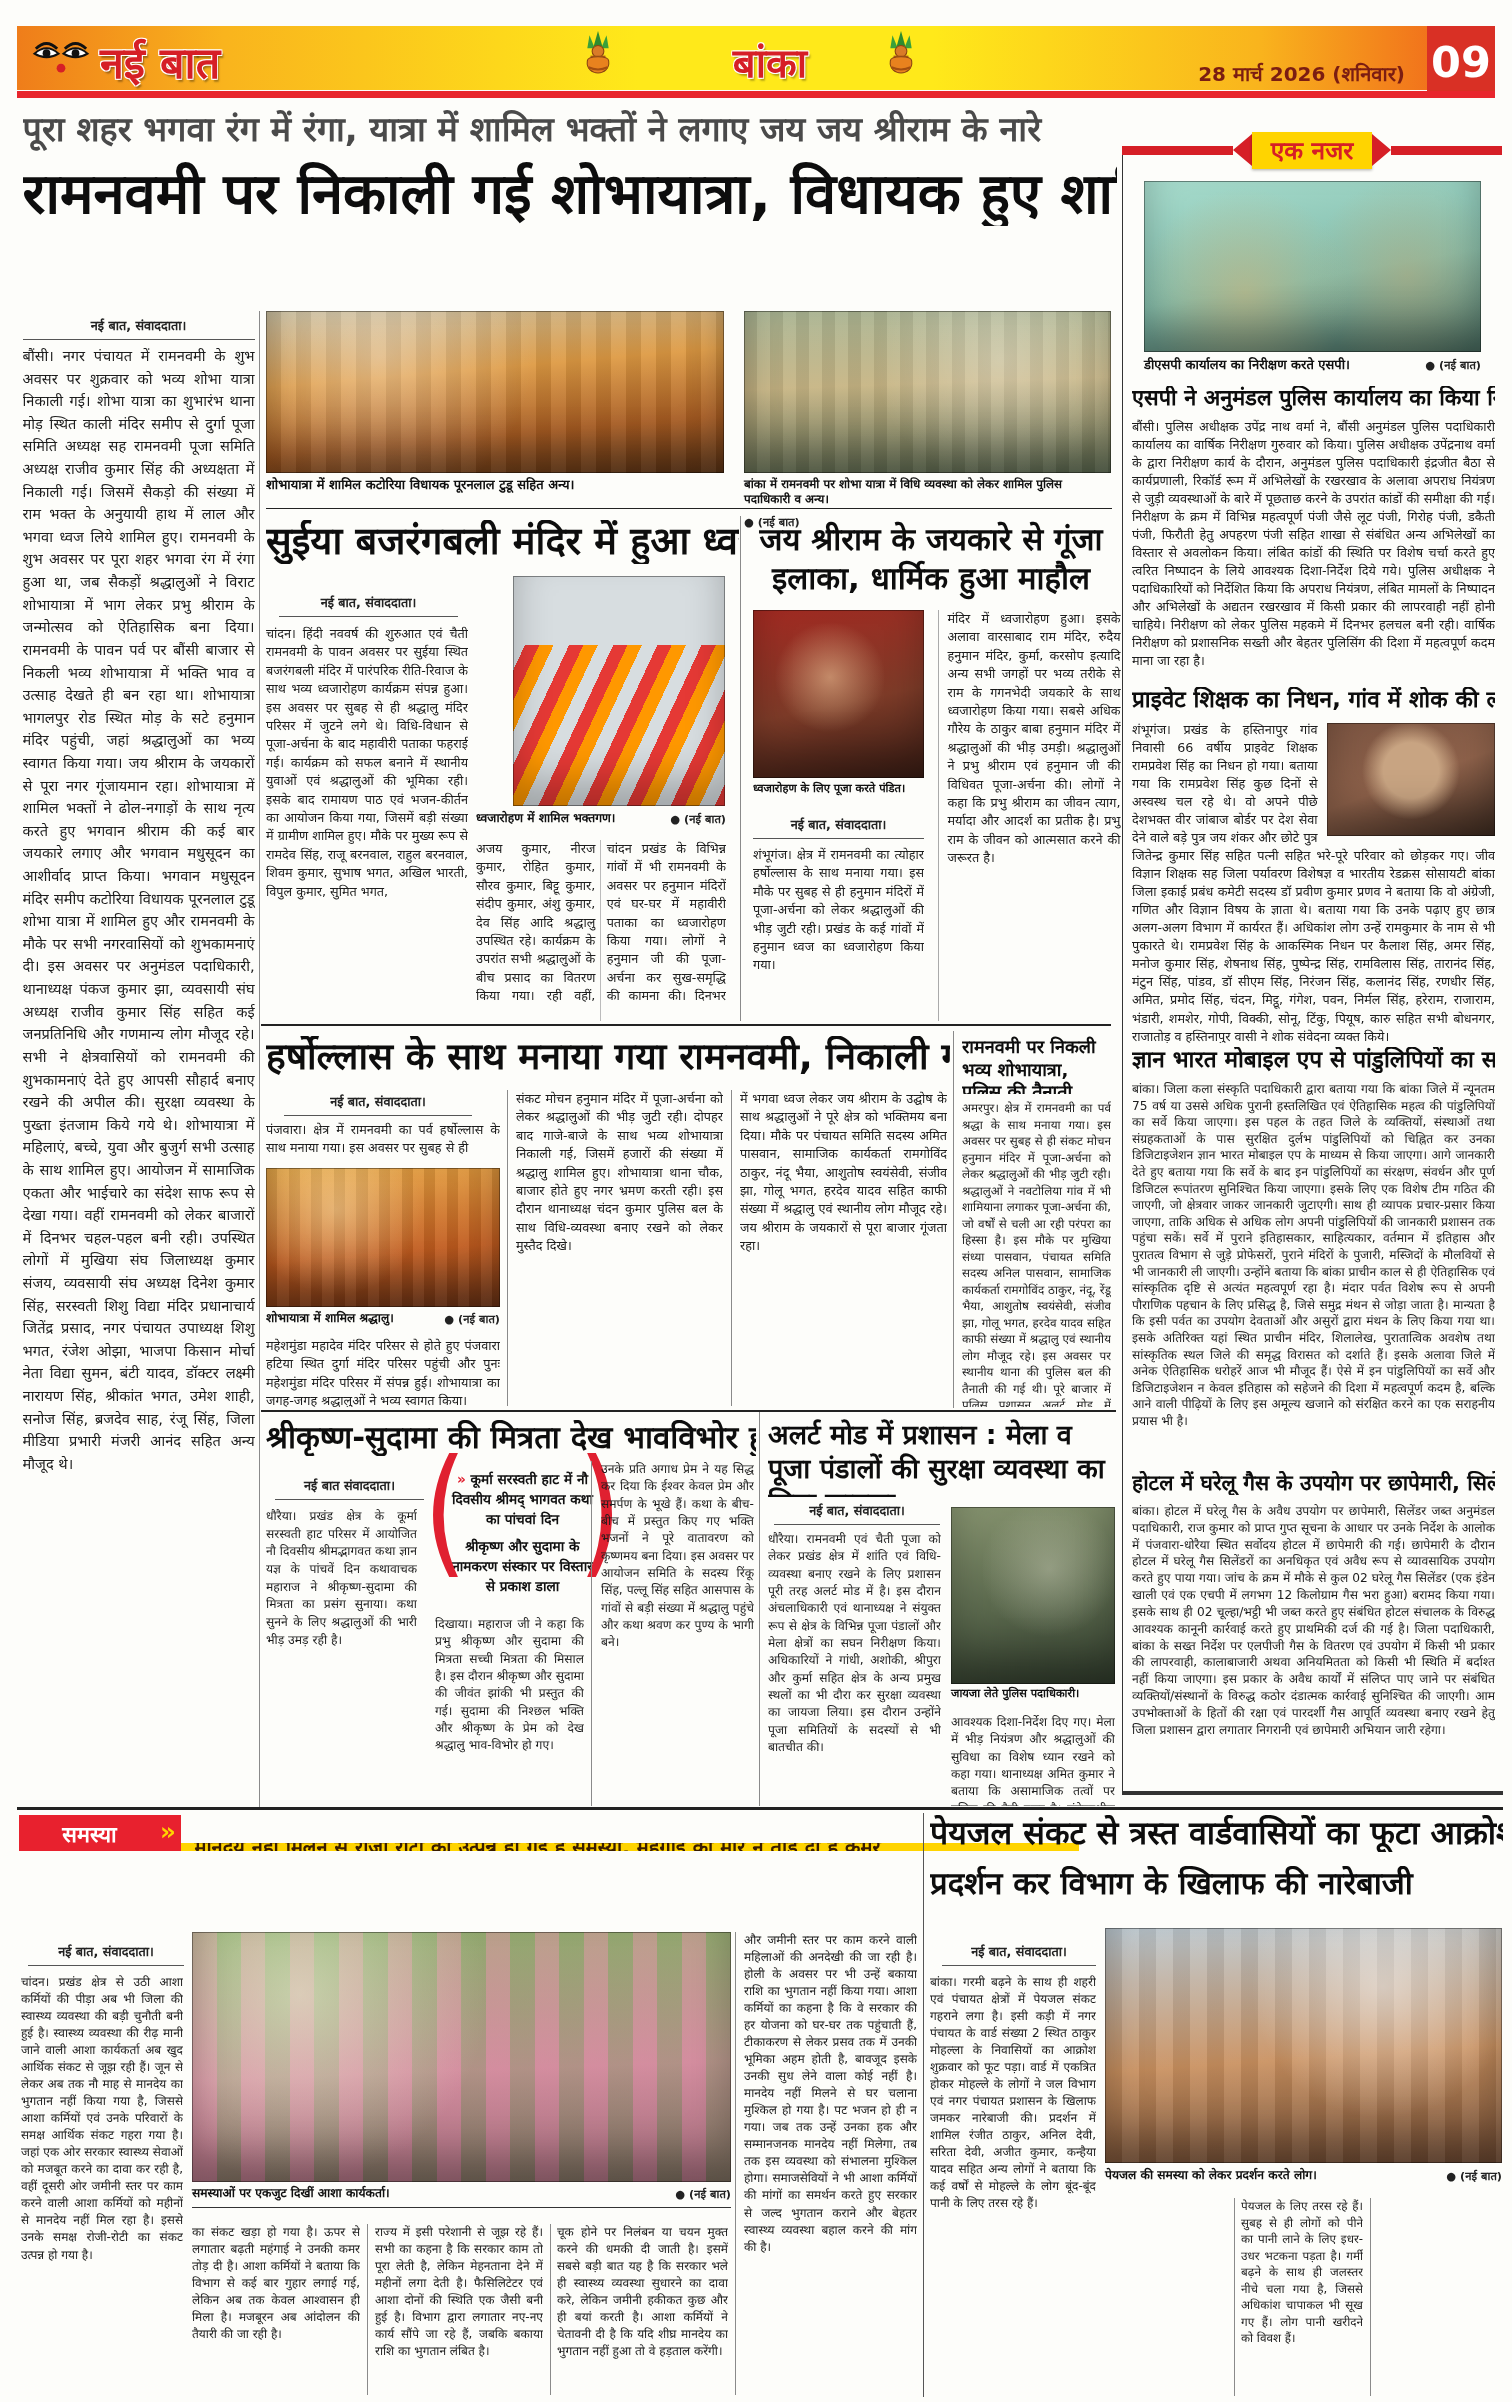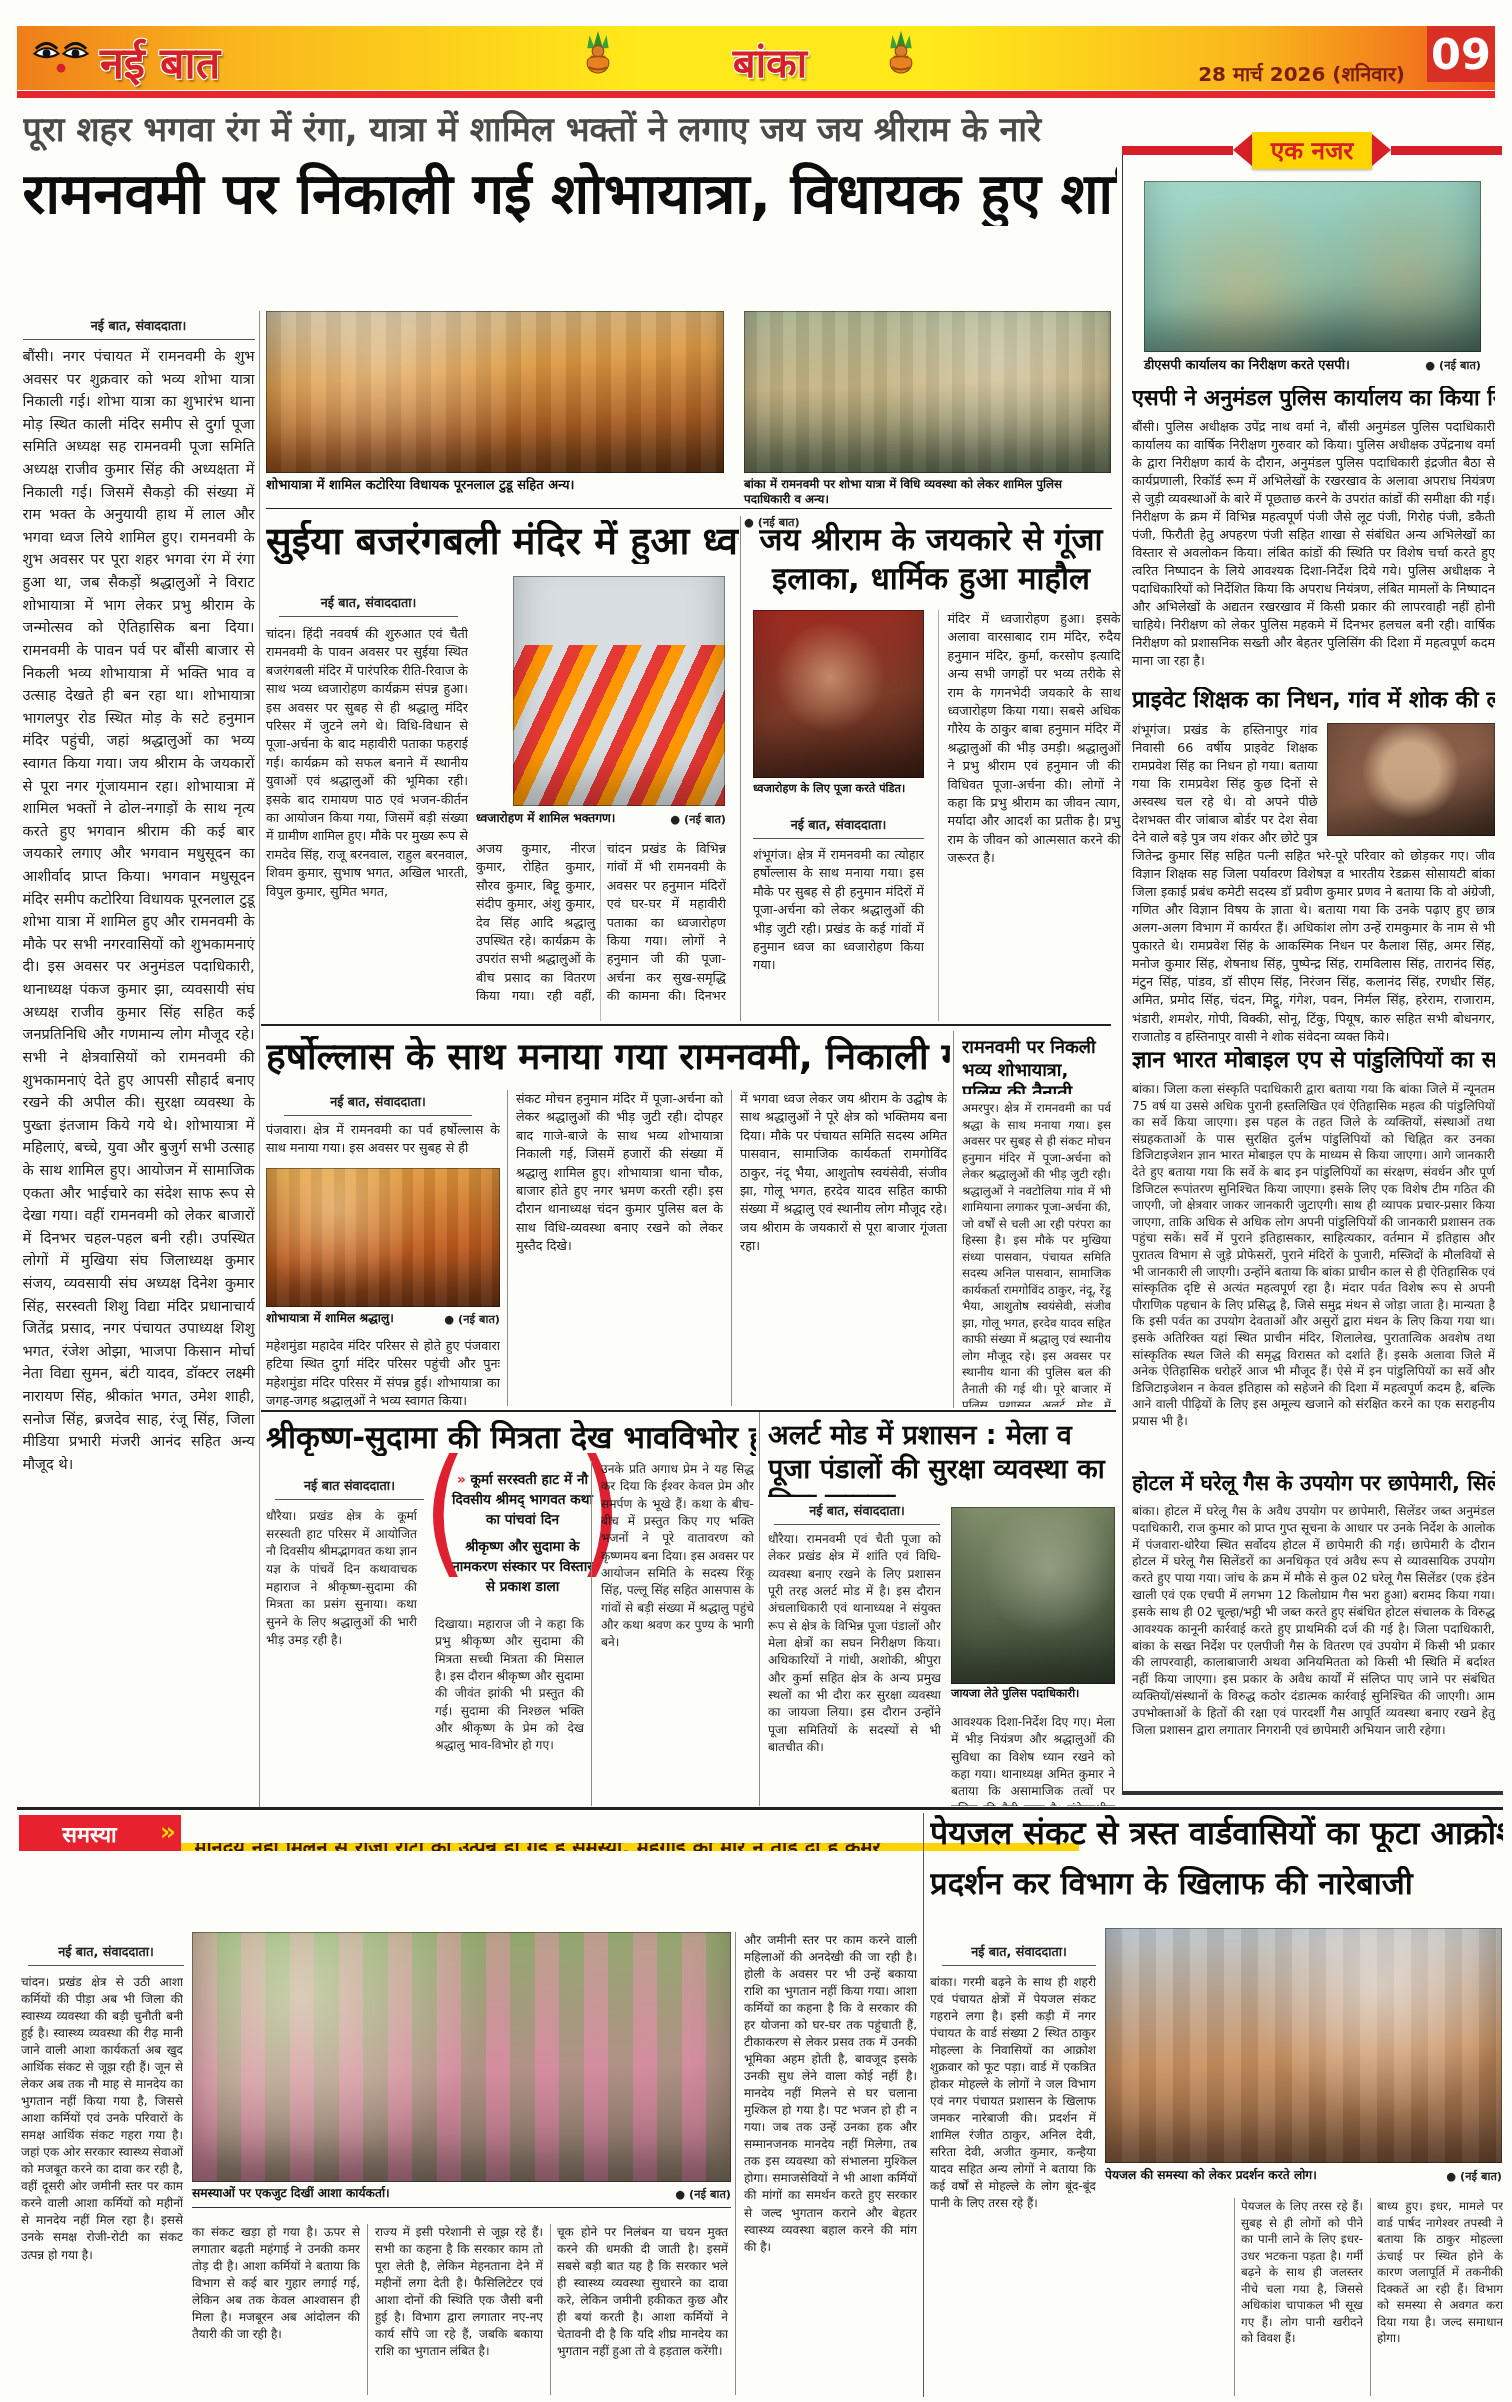--- a/index.html
+++ b/index.html
@@ -115,21 +115,21 @@
         <polygon points="30,2 22,30 38,30" fill="#2e8b2e"></polygon>
           <polygon points="14,10 24,34 10,34" fill="#3aa03a"></polygon>
         <polygon points="46,10 36,34 50,34" fill="#3aa03a"></polygon>
         <circle cx="30" cy="40" r="11" fill="#d97b28" stroke="#8a4412" stroke-width="2"></circle>
         <rect x="16" y="48" width="28" height="8" fill="#b05a14"></rect>
         <path d="M10 58 C6 88 54 88 50 58 C50 52 40 50 30 50 C20 50 10 52 10 58 Z" fill="#e8821e" stroke="#8a4412" stroke-width="2"></path>
         <path d="M12 70 Q30 78 48 70" fill="none" stroke="#a34e10" stroke-width="4"></path>
       </svg>
     </span>
     <span class="abs mdate" style="right:90px;top:34px;">28 मार्च 2026 (शनिवार)</span>
-    <div class="abs pagenum" style="right:0;top:0;width:68px;height:56px;">09</div>
+    <div class="abs pagenum" style="right:0;top:0;width:68px;height:72px;">09</div>
   </div>
   <div class="abs" style="left:17px;top:91px;width:1478px;height:6.6px;background:#e8262d;"></div>
 
   <div class="abs kicker" style="left:22.6px;top:105px;width:1094px;font-size:34px;">पूरा शहर भगवा रंग में रंगा, यात्रा में शामिल भक्तों ने लगाए जय जय श्रीराम के नारे</div>
   <div class="abs hl" style="left:22.6px;top:162px;width:1094px;font-size:56px;">रामनवमी पर निकाली गई शोभायात्रा, विधायक हुए शामिल</div>
 
   <div class="abs byline" style="left:22.6px;top:316px;width:232px;">नई बात, संवाददाता।</div>
   <div class="abs body" style="left:22.6px;top:345px;width:232px;height:1458px;font-size:14.6px;line-height:1.55;">बौंसी। नगर पंचायत में रामनवमी के शुभ अवसर पर शुक्रवार को भव्य शोभा यात्रा निकाली गई। शोभा यात्रा का शुभारंभ थाना मोड़ स्थित काली मंदिर समीप से दुर्गा पूजा समिति अध्यक्ष सह रामनवमी पूजा समिति अध्यक्ष राजीव कुमार सिंह की अध्यक्षता में निकाली गई। जिसमें सैकड़ो की संख्या में राम भक्त के अनुयायी हाथ में लाल और भगवा ध्वज लिये शामिल हुए। रामनवमी के शुभ अवसर पर पूरा शहर भगवा रंग में रंगा हुआ था, जब सैकड़ों श्रद्धालुओं ने विराट शोभायात्रा में भाग लेकर प्रभु श्रीराम के जन्मोत्सव को ऐतिहासिक बना दिया। रामनवमी के पावन पर्व पर बौंसी बाजार से निकली भव्य शोभायात्रा में भक्ति भाव व उत्साह देखते ही बन रहा था। शोभायात्रा भागलपुर रोड स्थित मोड़ के सटे हनुमान मंदिर पहुंची, जहां श्रद्धालुओं का भव्य स्वागत किया गया। जय श्रीराम के जयकारों से पूरा नगर गूंजायमान रहा। शोभायात्रा में शामिल भक्तों ने ढोल-नगाड़ों के साथ नृत्य करते हुए भगवान श्रीराम की कई बार जयकारे लगाए और भगवान मधुसूदन का आशीर्वाद प्राप्त किया। भगवान मधुसूदन मंदिर समीप कटोरिया विधायक पूरनलाल टुडू शोभा यात्रा में शामिल हुए और रामनवमी के मौके पर सभी नगरवासियों को शुभकामनाएं दी। इस अवसर पर अनुमंडल पदाधिकारी, थानाध्यक्ष पंकज कुमार झा, व्यवसायी संघ अध्यक्ष राजीव कुमार सिंह सहित कई जनप्रतिनिधि और गणमान्य लोग मौजूद रहे। सभी ने क्षेत्रवासियों को रामनवमी की शुभकामनाएं देते हुए आपसी सौहार्द बनाए रखने की अपील की। सुरक्षा व्यवस्था के पुख्ता इंतजाम किये गये थे। शोभायात्रा में महिलाएं, बच्चे, युवा और बुजुर्ग सभी उत्साह के साथ शामिल हुए। आयोजन में सामाजिक एकता और भाईचारे का संदेश साफ रूप से देखा गया। वहीं रामनवमी को लेकर बाजारों में दिनभर चहल-पहल बनी रही। उपस्थित लोगों में मुखिया संघ जिलाध्यक्ष कुमार संजय, व्यवसायी संघ अध्यक्ष दिनेश कुमार सिंह, सरस्वती शिशु विद्या मंदिर प्रधानाचार्य जितेंद्र प्रसाद, नगर पंचायत उपाध्यक्ष शिशु भगत, रंजेश ओझा, भाजपा किसान मोर्चा नेता विद्या सुमन, बंटी यादव, डॉक्टर लक्ष्मी नारायण सिंह, श्रीकांत भगत, उमेश शाही, सनोज सिंह, ब्रजदेव साह, रंजू सिंह, जिला मीडिया प्रभारी मंजरी आनंद सहित अन्य मौजूद थे।</div>
   <div class="abs vr" style="left:259px;top:311px;height:1497px;"></div>
 
@@ -259,16 +259,15 @@
   <div class="abs byline" style="left:942px;top:1942px;width:154px;">नई बात, संवाददाता।</div>
   <div class="abs body" style="left:930px;top:1974px;width:166px;height:422px;font-size:12px;line-height:1.42;">बांका। गरमी बढ़ने के साथ ही शहरी एवं पंचायत क्षेत्रों में पेयजल संकट गहराने लगा है। इसी कड़ी में नगर पंचायत के वार्ड संख्या 2 स्थित ठाकुर मोहल्ला के निवासियों का आक्रोश शुक्रवार को फूट पड़ा। वार्ड में एकत्रित होकर मोहल्ले के लोगों ने जल विभाग एवं नगर पंचायत प्रशासन के खिलाफ जमकर नारेबाजी की। प्रदर्शन में शामिल रंजीत ठाकुर, अनिल देवी, सरिता देवी, अजीत कुमार, कन्हैया यादव सहित अन्य लोगों ने बताया कि कई वर्षों से मोहल्ले के लोग बूंद-बूंद पानी के लिए तरस रहे हैं।</div>
   <div class="abs ph ph-water" style="left:1105px;top:1928px;width:397px;height:235px;"></div>
   <div class="abs caprow" style="left:1105px;top:2168px;width:397px;">
     <span class="cap" style="font-size:12.2px;">पेयजल की समस्या को लेकर प्रदर्शन करते लोग।</span>
     <span class="credit">● (नई बात)</span>
   </div>
   <div class="abs vr" style="left:1234px;top:2198px;height:198px;"></div>
   <div class="abs body" style="left:1241px;top:2198px;width:122px;height:198px;font-size:11.8px;line-height:1.4;">पेयजल के लिए तरस रहे हैं। सुबह से ही लोगों को पीने का पानी लाने के लिए इधर-उधर भटकना पड़ता है। गर्मी बढ़ने के साथ ही जलस्तर नीचे चला गया है, जिससे अधिकांश चापाकल भी सूख गए हैं। लोग पानी खरीदने को विवश हैं।</div>
   <div class="abs vr" style="left:1370px;top:2198px;height:198px;"></div>
-  <div class="abs body" style="left:1377px;top:2198px;width:126px;height:198px;font-size:11.8px;line-height:1.4;">बाध्य हुए। इधर, मामले पर वार्ड पार्षद नागेश्वर तपस्वी ने बताया कि ठाकुर मोहल्ला ऊंचाई पर स्थित होने के कारण जलापूर्ति में तकनीकी दिक्कतें आ रही हैं। विभाग को समस्या से अवगत करा दिया गया है। जल्द समाधान होगा।</div>
 
 </div>
 
 
 </body></html>

